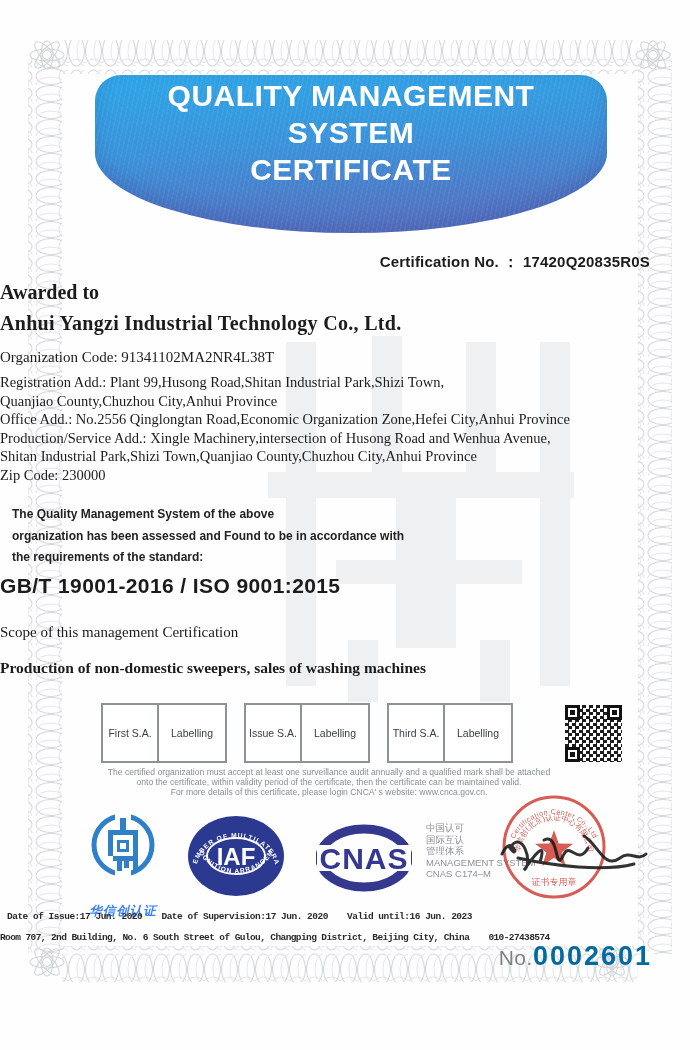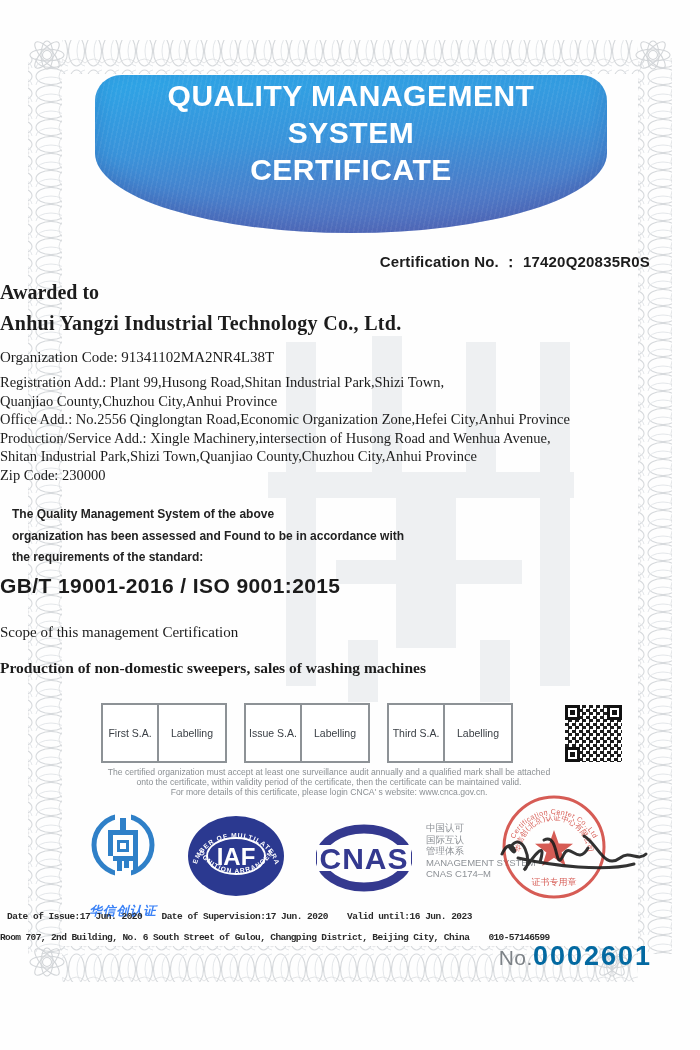--- a/index.html
+++ b/index.html
@@ -255,20 +255,20 @@
     </svg>
   </div>
 
   <div class="abs footer1">
     <span class="pair"><span>Date of Issue:</span><span>17 Jun. 2020</span></span>
     <span class="pair"><span>Date of Supervision:</span><span>17 Jun. 2020</span></span>
     <span class="pair"><span>Valid until:</span><span>16 Jun. 2023</span></span>
   </div>
   <div class="abs footer2">
     <span>Room 707, 2nd Building, No. 6 South Street of Gulou, Changping District, Beijing City, China</span>
-    <span class="phone">010-57146599</span>
+    <span class="phone">010-27438574</span>
   </div>
 
   <div class="abs serial">
     <span class="no-prefix">No.</span><span class="no-digits">0002601</span>
   </div>
 
 </div>
 
 </body></html>

